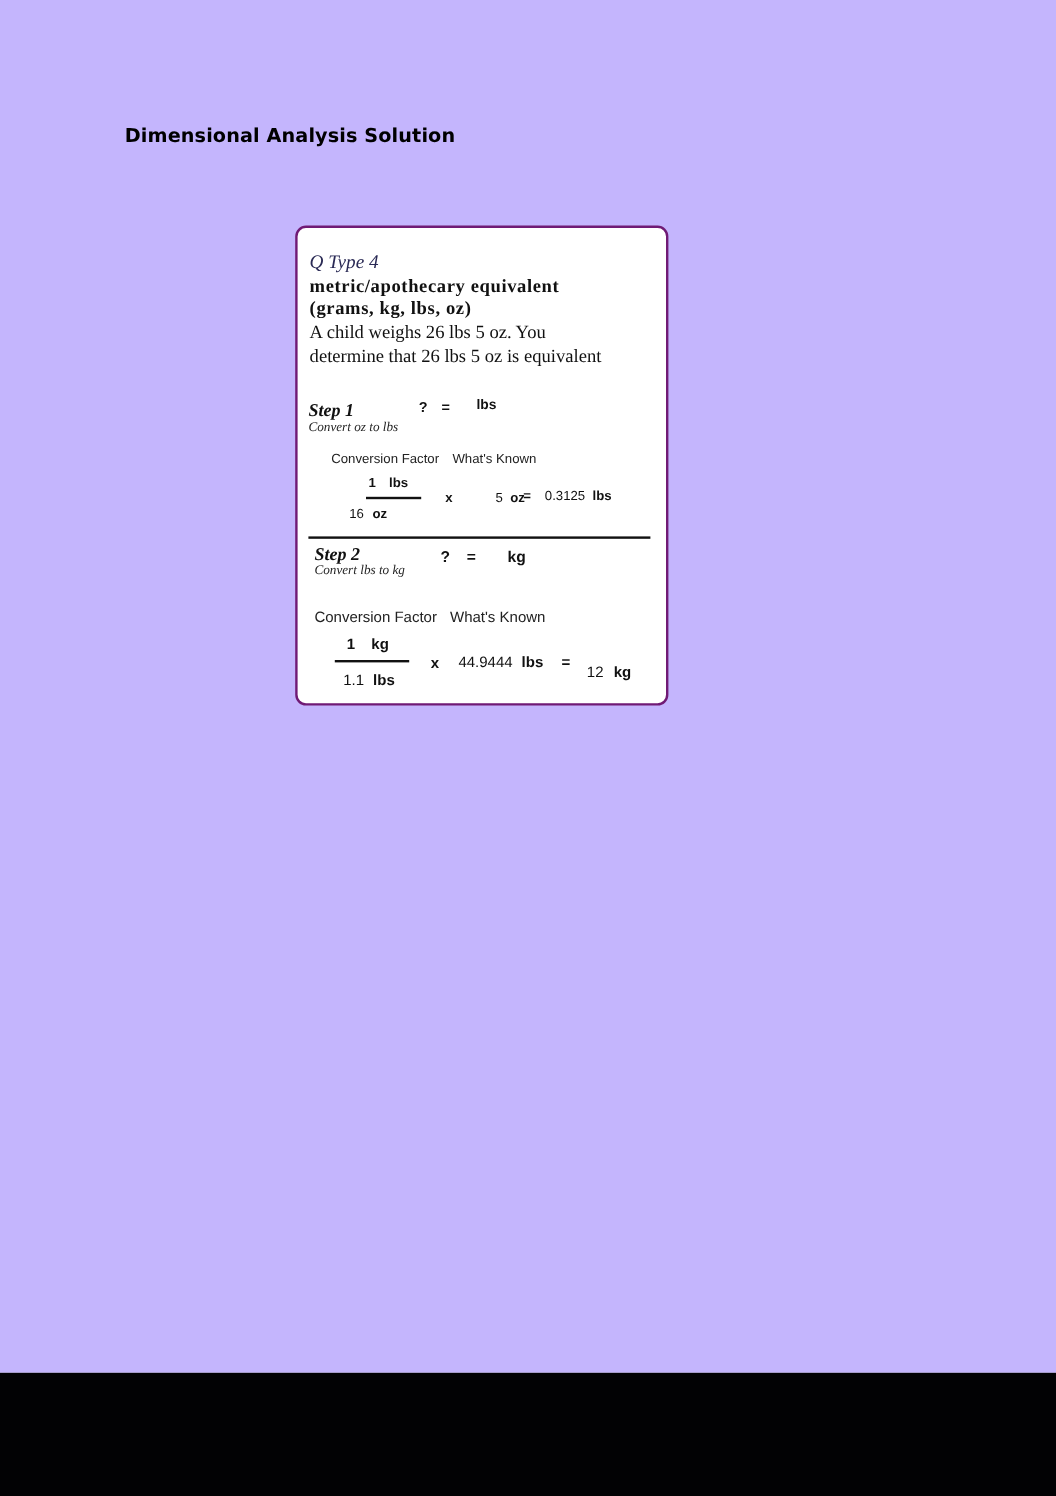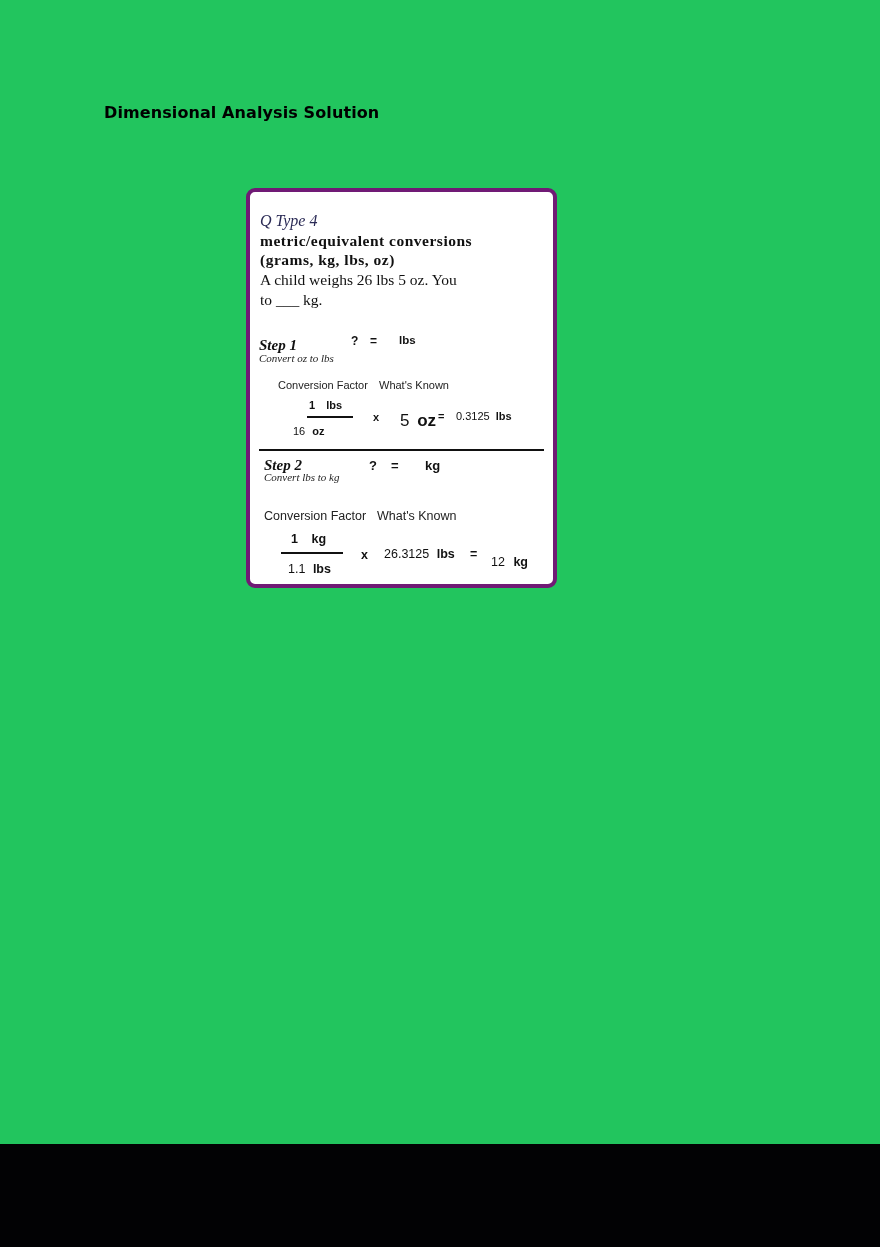--- a/index.html
+++ b/index.html
@@ -8,41 +8,41 @@
       height: 1247px;
       background: #ffffff;
       overflow: hidden;
       position: relative;
     }
     .page {
       position: absolute;
       left: 0; top: 0;
       width: 880px;
       height: 1144px;
-      background: #22c55e;
+      background: #c4b5fd;
     }
     .heading {
       position: absolute;
       left: 104px;
       font-family: "DejaVu Sans", sans-serif;
       font-weight: bold;
       font-size: 16px;
       color: #000;
       letter-spacing: 0.1px;
     }
     #h1 { top: 103px; }
     #h2 { top: 612px; }
 
     .figure {
       position: absolute;
       left: 246px;
       top: 188px;
       width: 311px;
       height: 400px;
-      border: 4px solid #701a75;
+      border: 2px solid #701a75;
       border-radius: 9px;
       background: #ffffff;
     }
     .fig-abs { position: absolute; white-space: nowrap; color: #111; }
 
     .serif { font-family: "Liberation Serif", serif; }
     .sans { font-family: "Liberation Sans", sans-serif; }
 
     .qtype {
       left: 10px; top: 20px;
@@ -103,27 +103,27 @@
 <body>
 
 <div class="page">
 
   <div id="h1" class="heading">Dimensional Analysis Solution</div>
 
   <div class="figure">
     <div class="fig-abs serif qtype">Q Type 4</div>
 
     <div class="fig-abs serif qtitle">
-      <div>metric/equivalent  conversions</div>
+      <div>metric/apothecary  equivalent</div>
       <div>(grams, kg, lbs, oz)</div>
     </div>
 
     <div class="fig-abs serif qbody">
       <div>A child weighs 26 lbs 5 oz.  You</div>
-      <div>to ___ kg.</div>
+      <div>determine that 26 lbs 5 oz is equivalent</div>
     </div>
 
     <div class="fig-abs serif step-label" style="left:9px; top:145px;">Step 1</div>
     <div class="fig-abs serif step-sub" style="left:9px; top:160px;">Convert oz to lbs</div>
     <div class="fig-abs sans bold-sans" style="left:101px; top:142px; font-size:12px;">?</div>
     <div class="fig-abs sans bold-sans" style="left:120px; top:142px; font-size:12px;">=</div>
     <div class="fig-abs sans bold-sans" style="left:149px; top:142px; font-size:11.5px;">lbs</div>
 
     <div class="fig-abs sans small-sans" style="left:28px; top:187px;">Conversion Factor</div>
     <div class="fig-abs sans small-sans" style="left:129px; top:187px;">What's Known</div>
@@ -132,21 +132,21 @@
       <span>1</span>
       <span style="margin-left:8px;">lbs</span>
     </div>
     <div class="frac-line" style="left:57px; top:224px; width:46px;"></div>
     <div class="fig-abs sans" style="left:43px; top:233px; font-size:11px;">
       <span>16</span>
       <span style="margin-left:4px; font-weight:bold;">oz</span>
     </div>
 
     <div class="fig-abs sans bold-sans" style="left:123px; top:219px; font-size:11px;">x</div>
-    <div class="fig-abs sans" style="left:150px; top:219px; font-size:17px;">
+    <div class="fig-abs sans" style="left:165px; top:219px; font-size:11px;">
       <span>5</span>
       <span style="margin-left:3px; font-weight:bold;">oz</span>
     </div>
     <div class="fig-abs sans bold-sans" style="left:188px; top:218px; font-size:11px;">=</div>
     <div class="fig-abs sans" style="left:206px; top:218px; font-size:11px;">
       <span>0.3125</span>
       <span style="margin-left:3px; font-weight:bold;">lbs</span>
     </div>
 
     <div class="divider"></div>
@@ -165,21 +165,21 @@
       <span style="margin-left:10px;">kg</span>
     </div>
     <div class="frac-line" style="left:31px; top:360px; width:62px;"></div>
     <div class="fig-abs sans" style="left:38px; top:370px; font-size:12.5px;">
       <span>1.1</span>
       <span style="margin-left:4px; font-weight:bold;">lbs</span>
     </div>
 
     <div class="fig-abs sans bold-sans" style="left:111px; top:356px; font-size:12.5px;">x</div>
     <div class="fig-abs sans" style="left:134px; top:355px; font-size:12.5px;">
-      <span>26.3125</span>
+      <span>44.9444</span>
       <span style="margin-left:4px; font-weight:bold;">lbs</span>
     </div>
     <div class="fig-abs sans bold-sans" style="left:220px; top:355px; font-size:12.5px;">=</div>
     <div class="fig-abs sans" style="left:241px; top:363px; font-size:12.5px;">
       <span>12</span>
       <span style="margin-left:5px; font-weight:bold;">kg</span>
     </div>
   </div>
 
 </div>

